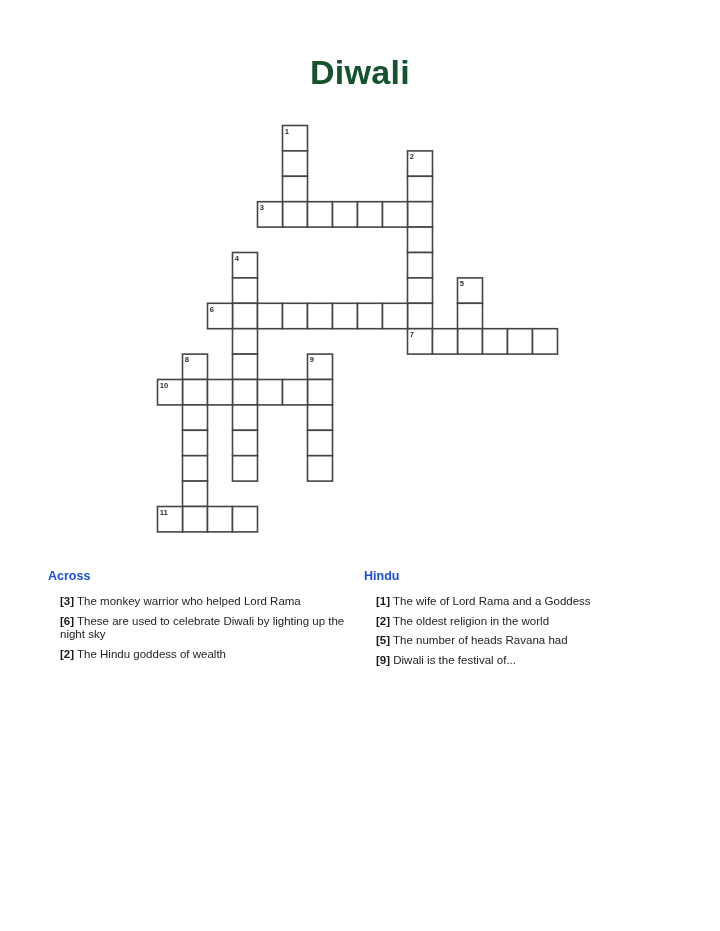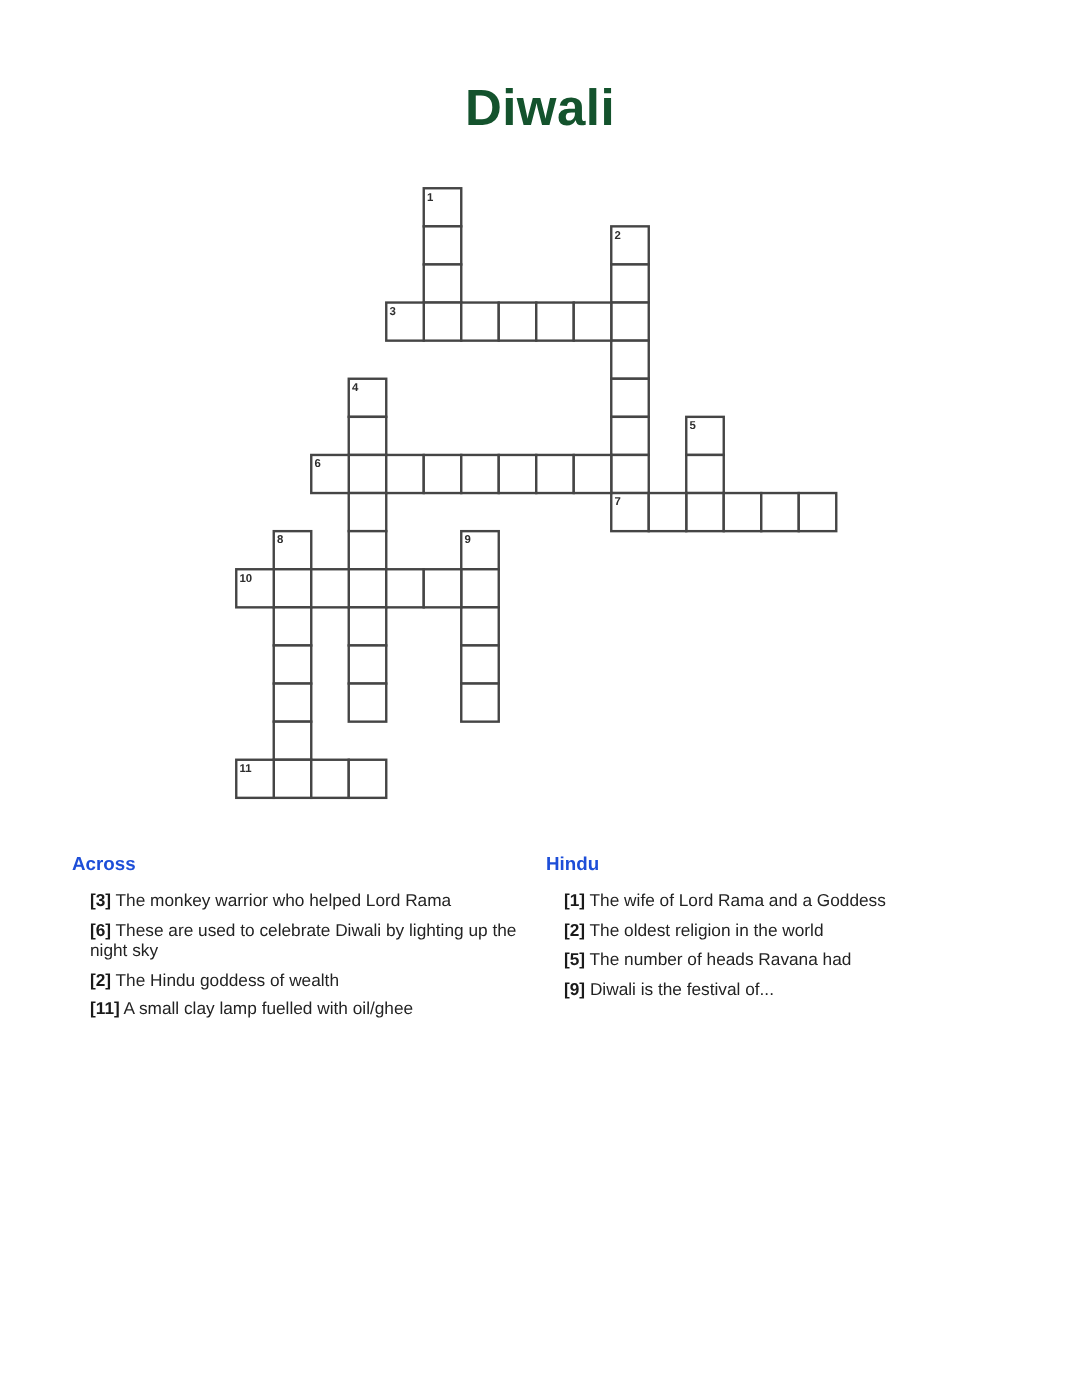--- a/index.html
+++ b/index.html
@@ -108,21 +108,20 @@
         <text x="3.7" y="390.7" class="cellnum">11</text>
       </svg>
   </div>
 
   <div class="clues-col across">
     <div class="clues-heading">Across</div>
     <div id="across-list">
         <div class="clue"><b>[3]</b> The monkey warrior who helped Lord Rama</div>
         <div class="clue"><b>[6]</b> These are used to celebrate Diwali by lighting up the night sky</div>
         <div class="clue"><b>[2]</b> The Hindu goddess of wealth</div>
-        <div class="clue"><b>[11]</b> A small clay lamp fuelled with oil/ghee</div>
       </div>
   </div>
 
   <div class="clues-col down">
     <div class="clues-heading">Hindu</div>
     <div id="down-list">
         <div class="clue"><b>[1]</b> The wife of Lord Rama and a Goddess</div>
         <div class="clue"><b>[2]</b> The oldest religion in the world</div>
         <div class="clue"><b>[5]</b> The number of heads Ravana had</div>
         <div class="clue"><b>[9]</b> Diwali is the festival of...</div>

